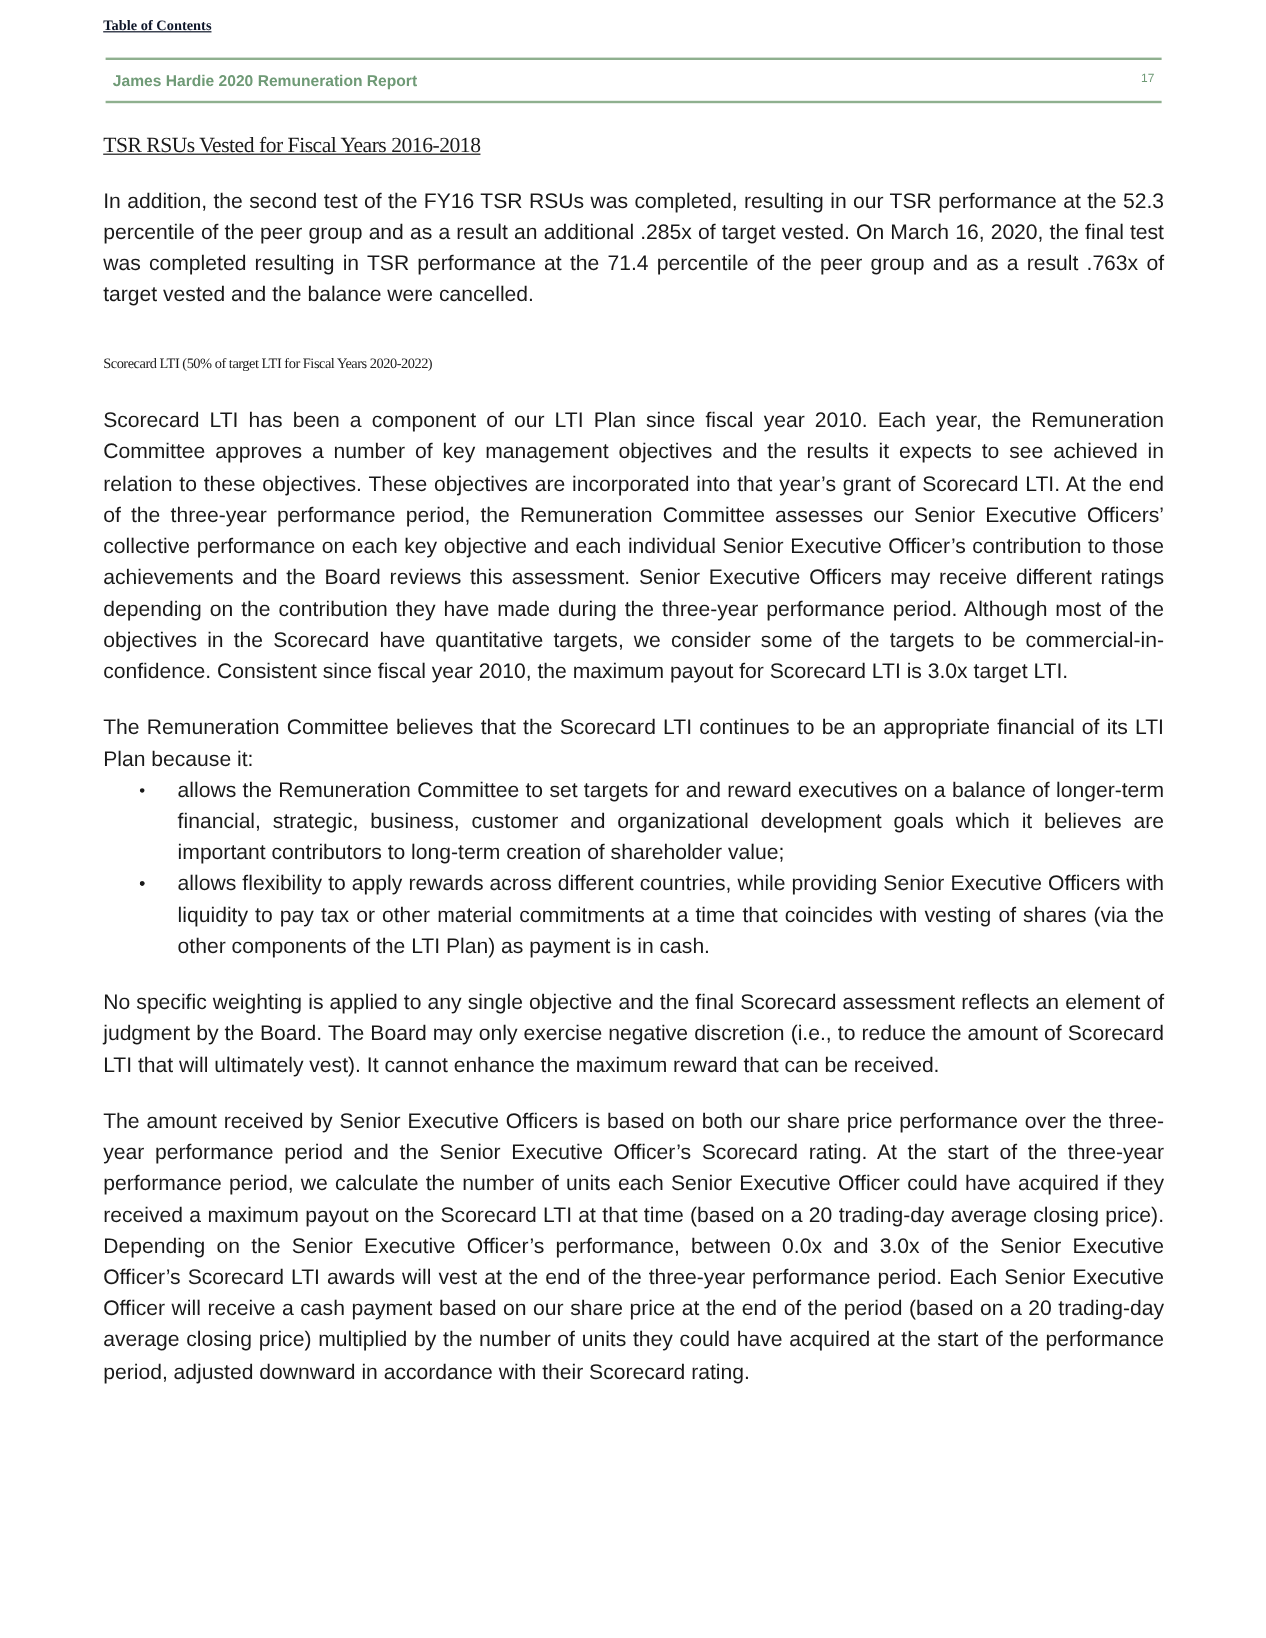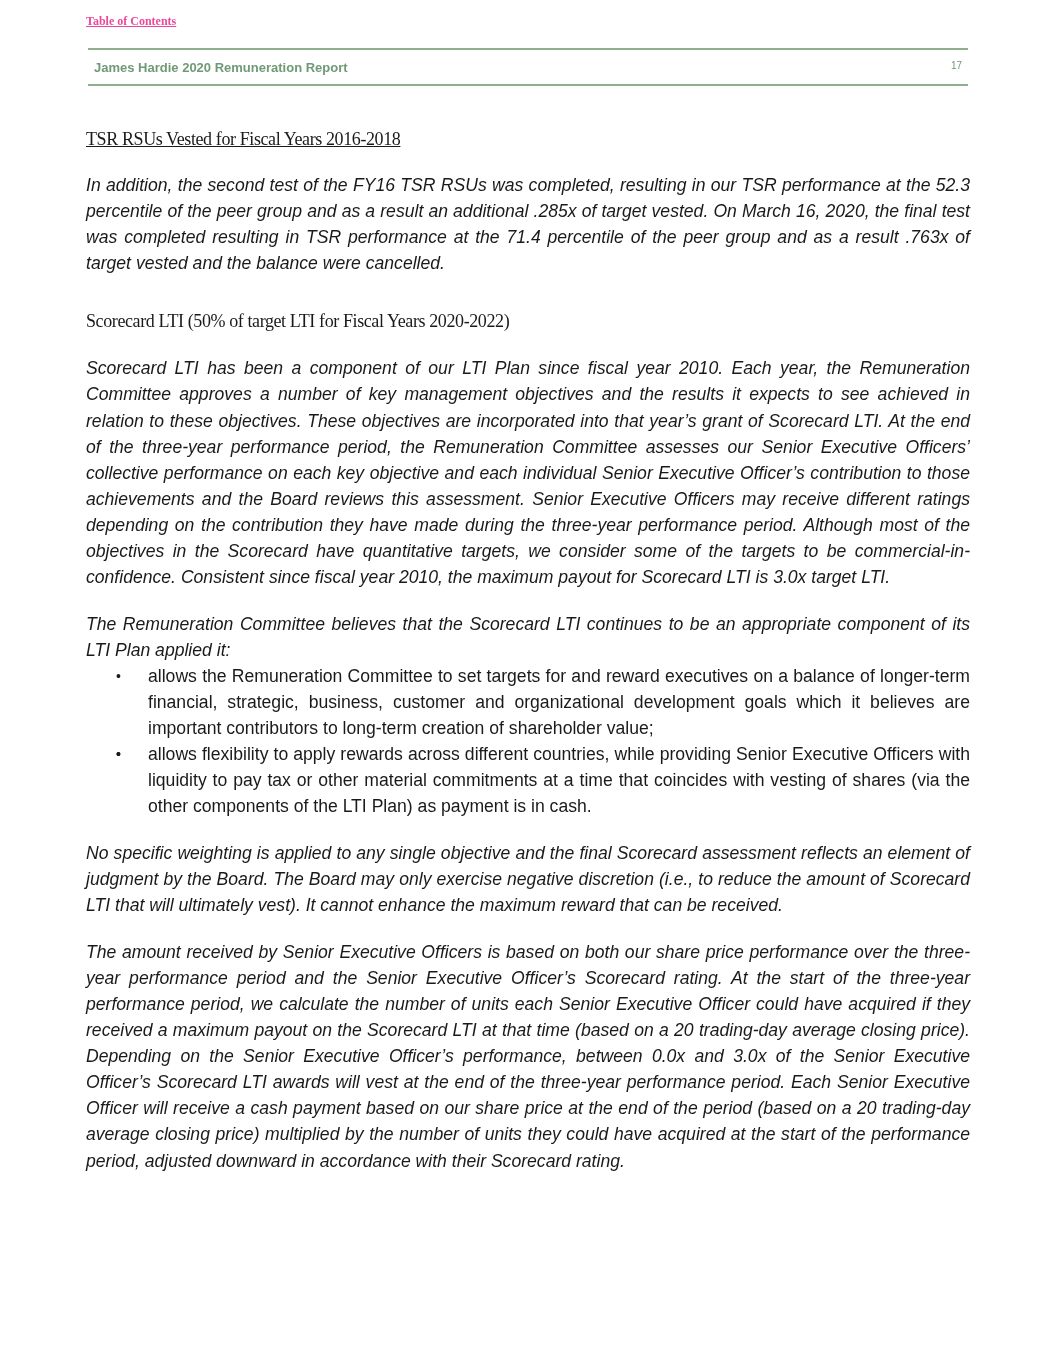--- a/index.html
+++ b/index.html
@@ -1,51 +1,50 @@
 <!DOCTYPE html>
 <html><head>
   <meta charset="utf-8">
   <style>
     html, body { margin: 0; padding: 0; background: #ffffff; }
     body { width: 1055px; height: 1365px; position: relative; overflow: hidden; }
     .toc-link {
       position: absolute; left: 86px; top: 14px;
       font-family: "Liberation Serif", serif; font-size: 12px; font-weight: bold;
-      color: #ec4899; text-decoration: underline; cursor: pointer;
+      color: #0f172a; text-decoration: underline; cursor: pointer;
     }
     .header-band {
       position: absolute; left: 88px; top: 48px; width: 880px; height: 38px;
       border-top: 2px solid #8fb08f; border-bottom: 2px solid #8fb08f;
       box-sizing: border-box;
     }
     .header-title {
       position: absolute; left: 6px; top: 10px;
       font-family: "Liberation Sans", sans-serif; font-size: 13px; font-weight: bold;
       color: #6f9a76;
     }
     .header-page {
       position: absolute; right: 6px; top: 10px;
       font-family: "Liberation Sans", sans-serif; font-size: 10px;
       color: #6f9a76;
     }
     .content {
       position: absolute; left: 86px; top: 108px; width: 884px;
       font-family: "Liberation Sans", sans-serif; font-size: 17.6px; line-height: 26.1px;
       color: #1a1a1a;
-      margin-top: 18px;
     }
     .h-underline {
       font-family: "Liberation Serif", serif; font-size: 18px; letter-spacing: -0.4px;
       text-decoration: underline; margin: 0 0 20px 0; font-weight: normal; line-height: 26px;
     }
     .h-plain {
-      font-family: "Liberation Serif", serif; font-size: 18px; letter-spacing: -0.4px;
+      font-family: "Liberation Serif", serif; font-size: 12px; letter-spacing: -0.4px;
       margin: 32px 0 21px 0; font-weight: normal; line-height: 26px;
     }
-    p { margin: 0 0 20.5px 0; text-align: justify; font-style: italic; }
+    p { margin: 0 0 20.5px 0; text-align: justify; }
     p.tight { margin-bottom: 0; }
     ul { list-style: none; margin: 0 0 20.5px 0; padding: 0; }
     li { position: relative; padding-left: 62px; text-align: justify; }
     .bullet { position: absolute; left: 30px; top: 0; font-size: 14px; }
   </style>
 </head>
 <body>
 
 <a class="toc-link">Table of Contents</a>
 
@@ -53,21 +52,21 @@
   <span class="header-title">James Hardie 2020 Remuneration Report</span>
   <span class="header-page">17</span>
 </div>
 
 <div class="content">
   <h2 class="h-underline">TSR RSUs Vested for Fiscal Years 2016-2018</h2>
   <p>In addition, the second test of the FY16 TSR RSUs was completed, resulting in our TSR performance at the 52.3 percentile of the peer group and as a result an additional .285x of target vested.  On March 16, 2020, the final test was completed resulting in TSR performance at the 71.4 percentile of the peer group and as a result .763x of target vested and the balance were cancelled.</p>
 
   <h2 class="h-plain">Scorecard LTI (50% of target LTI for Fiscal Years 2020-2022)</h2>
   <p>Scorecard LTI has been a component of our LTI Plan since fiscal year 2010.  Each year, the Remuneration Committee approves a number of key management objectives and the results it expects to see achieved in relation to these objectives.  These objectives are incorporated into that year’s grant of Scorecard LTI.  At the end of the three-year performance period, the Remuneration Committee assesses our Senior Executive Officers’ collective performance on each key objective and each individual Senior Executive Officer’s contribution to those achievements and the Board reviews this assessment.  Senior Executive Officers may receive different ratings depending on the contribution they have made during the three-year performance period.  Although most of the objectives in the Scorecard have quantitative targets, we consider some of the targets to be commercial-in-confidence.  Consistent since fiscal year 2010, the maximum payout for Scorecard LTI is 3.0x target LTI.</p>
-  <p class="tight">The Remuneration Committee believes that the Scorecard LTI continues to be an appropriate component of its LTI Plan applied it:</p>
+  <p class="tight">The Remuneration Committee believes that the Scorecard LTI continues to be an appropriate financial of its LTI Plan because it:</p>
   <ul>
     <li>
       <span class="bullet">•</span>
       <span>allows the Remuneration Committee to set targets for and reward executives on a balance of longer-term financial, strategic, business, customer and organizational development goals which it believes are important contributors to long-term creation of shareholder value;</span>
     </li>
     <li>
       <span class="bullet">•</span>
     </li>
     <li>
       <span class="bullet">•</span>

